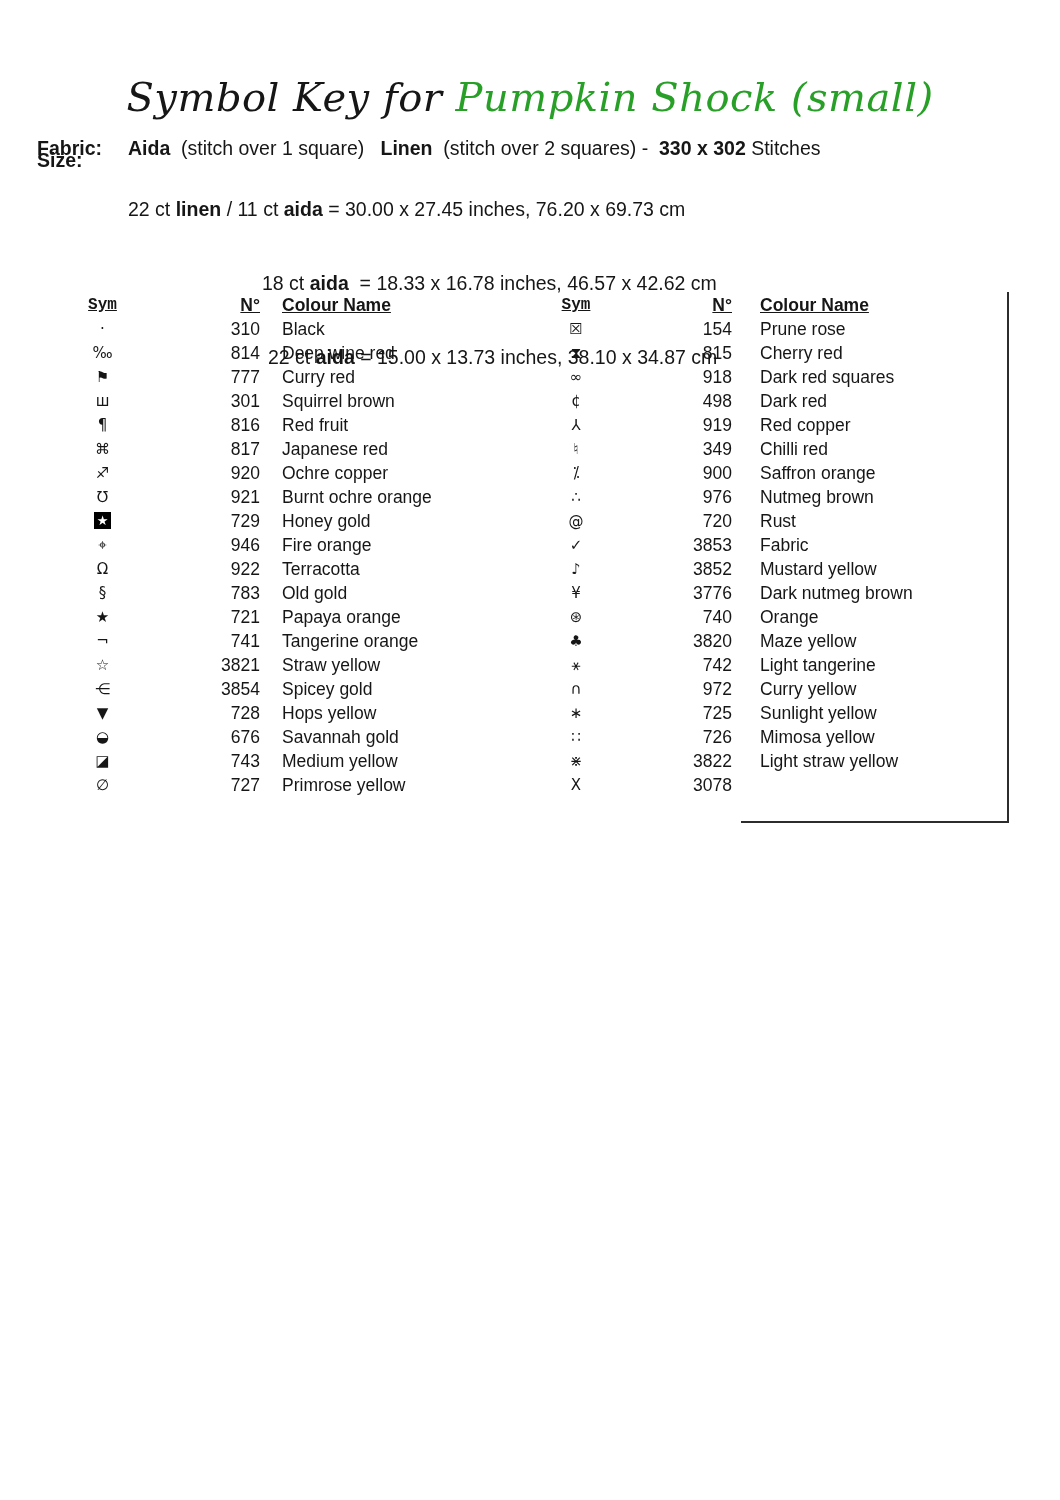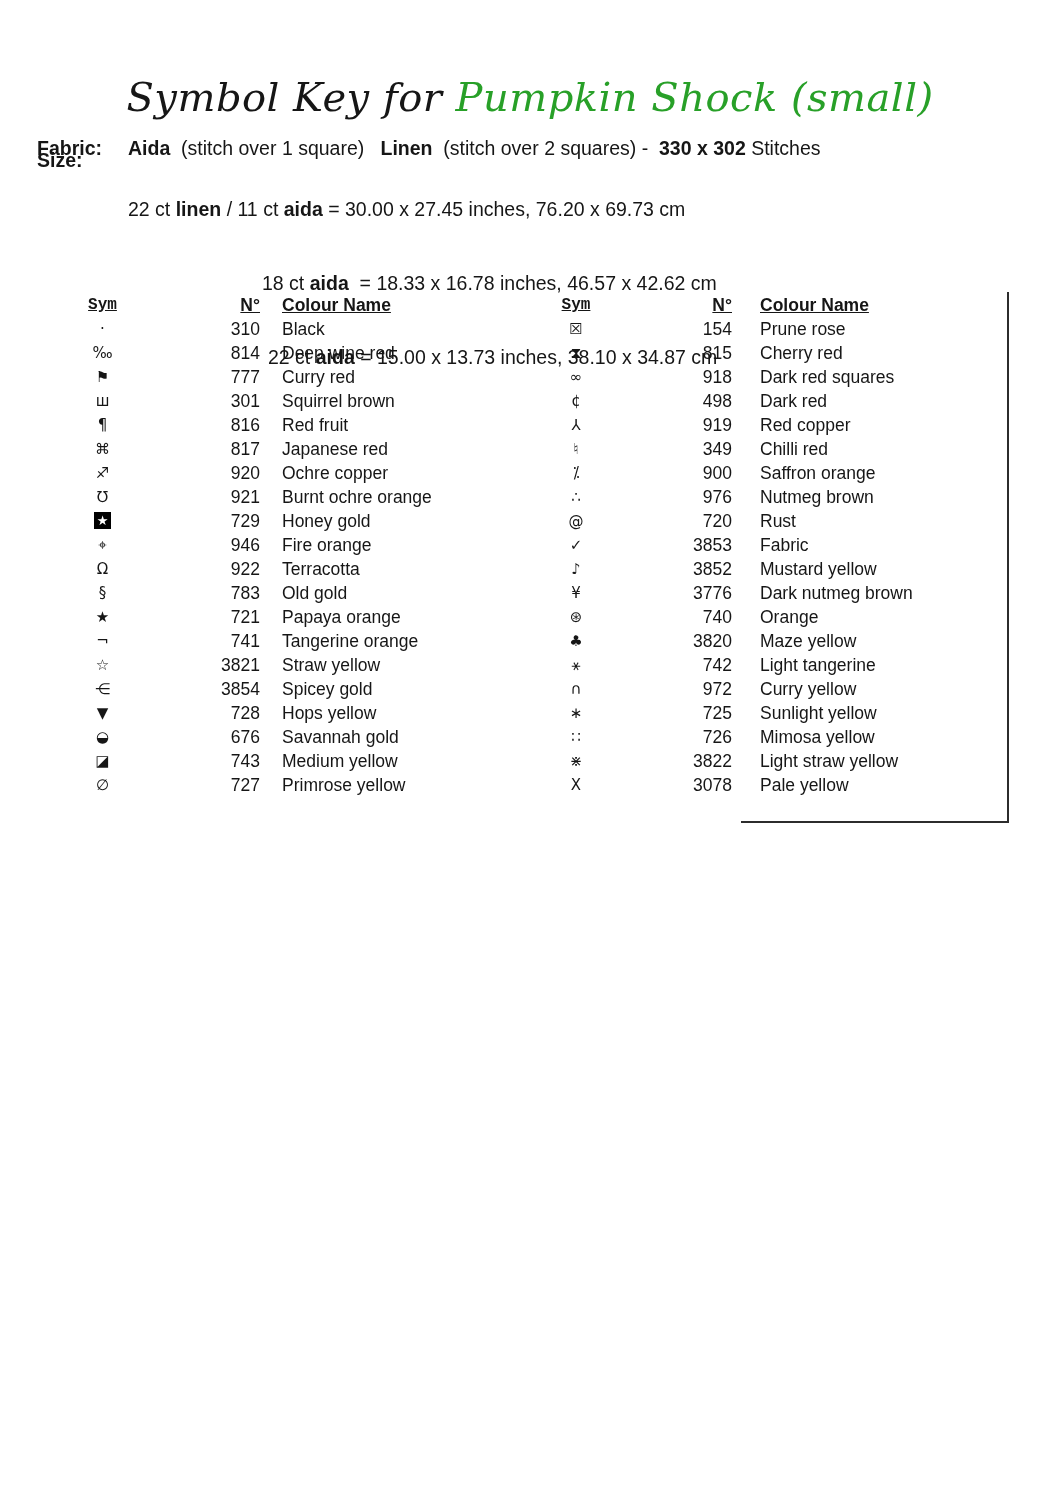--- a/index.html
+++ b/index.html
@@ -274,18 +274,17 @@
         <span class="c-name">Mimosa yellow</span>
       </div>
       <div class="trow">
         <span class="c-sym">⋇</span>
         <span class="c-num">3822</span>
         <span class="c-name">Light straw yellow</span>
       </div>
       <div class="trow">
         <span class="c-sym">X</span>
         <span class="c-num">3078</span>
-        <span class="c-name">Pale yellow</span>
       </div>
     </div>
 </div>
 
 <div class="corner-frame"></div>
 
 </body></html>

